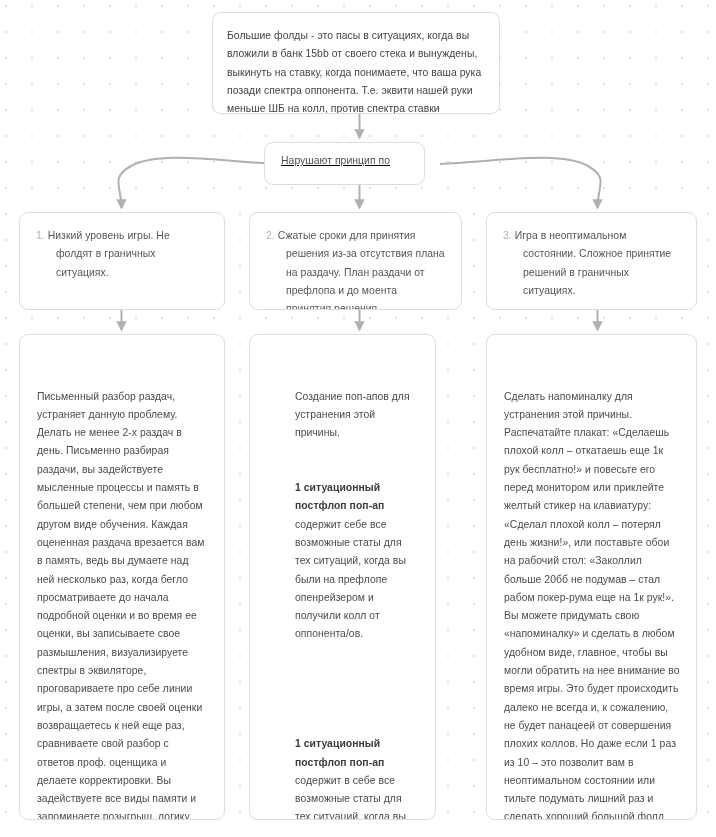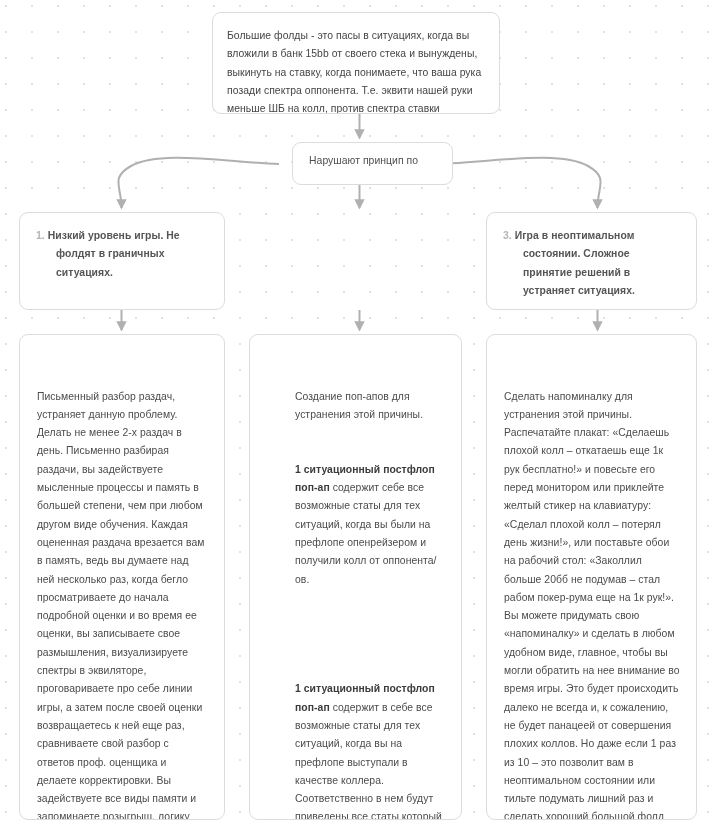--- a/index.html
+++ b/index.html
@@ -62,57 +62,57 @@
     width: 288px;
     height: 102px;
     padding: 14px 15px 10px 14px;
   }
   #node-statement .node-text {
     color: #444444;
   }
 
   
   #node-hub {
-    left: 292px;
+    left: 264px;
     top: 142px;
     width: 161px;
     height: 43px;
     padding: 9px 0 0 16px;
+    text-decoration: underline;
   }
   #node-hub .node-text {
     color: #4f4f4f;
   }
 
   
   .reason {
     top: 212px;
     height: 98px;
     padding: 14px 16px 10px 16px;
-    font-weight: bold;
   }
   #node-reason-1 { left: 19px; width: 206px; }
   #node-reason-2 { left: 249px; width: 213px; }
   #node-reason-3 { left: 486px; width: 211px; }
 
   .reason .node-text {
     color: #555555;
     padding-left: 20px;
     text-indent: -20px;
   }
   .reason .marker {
     color: #b4b4b4;
   }
 
   
   .solution {
     top: 334px;
     padding: 16px 16px 14px 17px;
   }
   #node-solution-1 { left: 19px; width: 206px; height: 486px; }
-  #node-solution-2 { left: 249px; width: 213px; height: 486px; padding-left: 45px; }
+  #node-solution-2 { left: 249px; width: 187px; height: 486px; padding-left: 45px; }
   #node-solution-3 { left: 486px; width: 211px; height: 486px; }
 
   .solution .node-text {
     color: #4b4b4b;
   }
   .solution .para { margin: 0; }
   .solution .spacer { height: 18.3px; }
   .solution b, .solution .bold {
     font-weight: bold;
     color: #3b3b3b;
@@ -149,23 +149,26 @@
   </div>
 
   <div class="node" id="node-hub">
     <div class="node-text">Нарушают принцип по</div>
   </div>
 
   <div class="node reason" id="node-reason-1">
     <div class="node-text"><span class="marker">1.</span> <span>Низкий уровень игры. Не фолдят в граничных ситуациях.</span></div>
   </div>
 
+  <div class="node reason" id="node-reason-2">
+    <div class="node-text"><span class="marker">2.</span> <span>Сжатые сроки для принятия решения из-за отсутствия плана на раздачу. План раздачи от префлопа и до моента принятия решения.</span></div>
+  </div>
 
   <div class="node reason" id="node-reason-3">
-    <div class="node-text"><span class="marker">3.</span> <span>Игра в неоптимальном состоянии. Сложное принятие решений в устраняет ситуациях.</span></div>
+    <div class="node-text"><span class="marker">3.</span> <span>Игра в неоптимальном состоянии. Сложное принятие решений в граничных ситуациях.</span></div>
   </div>
 
   <div class="node solution" id="node-solution-1">
     <div class="node-text">
       <p class="para"><span class="bold"></span><span>Письменный разбор раздач, устраняет данную проблему. Делать не менее 2-х раздач в день. Письменно разбирая раздачи, вы задействуете мысленные процессы и память в большей степени, чем при любом другом виде обучения. Каждая оцененная раздача врезается вам в память, ведь вы думаете над ней несколько раз, когда бегло просматриваете до начала подробной оценки и во время ее оценки, вы записываете свое размышления, визуализируете спектры в эквиляторе, проговариваете про себе линии игры, а затем после своей оценки возвращаетесь к ней еще раз, сравниваете свой разбор с ответов проф. оценщика и делаете корректировки. Вы задействуете все виды памяти и запоминаете розыгрыш, логику игры, теорию и линию значительно лучше чем при других видах обучения.</span></p>
     </div>
   </div>
 
   <div class="node solution" id="node-solution-2">
     <div class="node-text">

